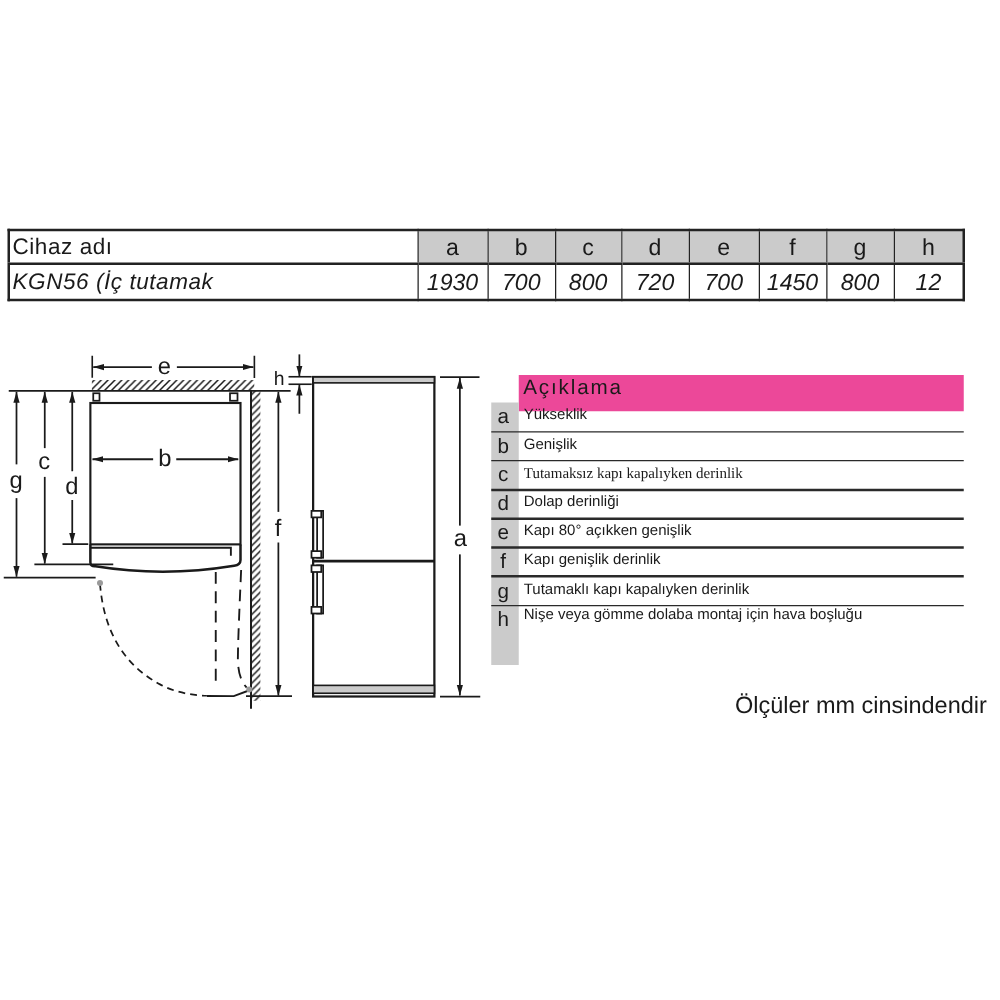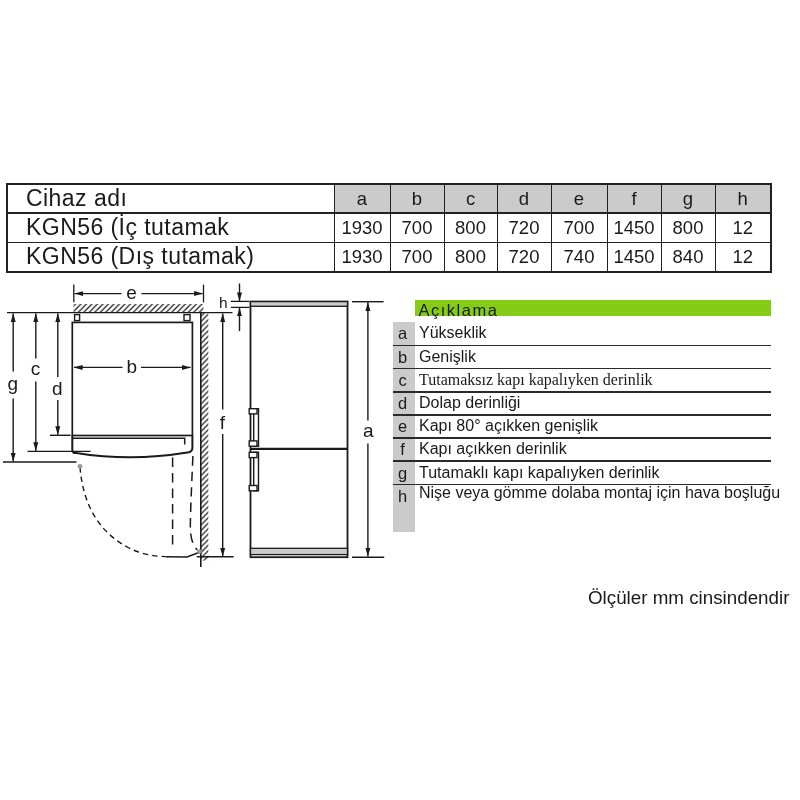--- a/index.html
+++ b/index.html
@@ -1,27 +1,27 @@
 <!DOCTYPE html>
 <html><head>
 <meta charset="utf-8">
 <style>
   html,body{margin:0;padding:0;width:800px;height:800px;background:#fff;
     font-family:"Liberation Sans",sans-serif;color:#1a1a1a;}
   .abs{position:absolute;}
   table.spec{position:absolute;left:6px;top:183px;border-collapse:collapse;table-layout:fixed;}
   table.spec td{border:1px solid #222;padding:0;overflow:hidden;}
-  table.spec td.name{font-size:23px;padding-left:18px;letter-spacing:0.45px;text-align:left;}
+  table.spec td.name{font-size:18px;padding-left:2px;letter-spacing:0.45px;text-align:left;}
   table.spec tr.hdr td{border-bottom:2px solid #222;}
   table.spec td.gray{background:#cbcbcb;}
   
   td.num{font-size:18.5px;text-align:center;}
   .lline{position:absolute;background:#2a2a2a;height:1.5px;}
   .ltr{position:absolute;width:22px;text-align:center;font-size:16.5px;}
-  .dsc{position:absolute;font-size:16px;white-space:nowrap;}
+  .dsc{position:absolute;font-size:12px;white-space:nowrap;}
 </style>
 </head>
 <body>
 
 <table class="spec" style="border:2px solid #222;">
   <colgroup>
     <col style="width:327px">
     <col style="width:56px">
       <col style="width:54px">
       <col style="width:53px">
@@ -38,43 +38,32 @@
     <td class="num gray">a</td>
         <td class="num gray">b</td>
         <td class="num gray">c</td>
         <td class="num gray">d</td>
     <td class="num gray">e</td>
         <td class="num gray">f</td>
         <td class="num gray">g</td>
         <td class="num gray">h</td>
   </tr>
 
-  <tr style="height:29px;">
+  <tr style="height:29px;font-style:italic;">
     <td class="name">KGN56 (İç tutamak</td>
     <td class="num">1930</td>
         <td class="num">700</td>
         <td class="num">800</td>
         <td class="num">720</td>
     <td class="num">700</td>
         <td class="num">1450</td>
         <td class="num">800</td>
         <td class="num">12</td>
   </tr>
 
-  <tr style="height:30px;">
-    <td class="name">KGN56 (Dış tutamak)</td>
-    <td class="num">1930</td>
-        <td class="num">700</td>
-        <td class="num">800</td>
-        <td class="num">720</td>
-    <td class="num">740</td>
-        <td class="num">1450</td>
-        <td class="num">840</td>
-        <td class="num">12</td>
-  </tr>
 </tbody>
   </table>
 
 <svg class="abs" style="left:0;top:0;" width="800" height="800" viewBox="0 0 800 800">
   <defs>
     <marker id="ae" markerWidth="9" markerHeight="6" refX="8.6" refY="3" orient="auto" markerUnits="userSpaceOnUse">
       <path d="M0,0.5 L8.8,3 L0,5.5 Z" fill="#1a1a1a"></path>
     </marker>
     <marker id="as" markerWidth="9" markerHeight="6" refX="8.6" refY="3" orient="auto-start-reverse" markerUnits="userSpaceOnUse">
       <path d="M0,0.5 L8.8,3 L0,5.5 Z" fill="#1a1a1a"></path>
@@ -188,21 +177,21 @@
     <text x="57.4" y="395">d</text>
 
     <text x="222.5" y="429">f</text>
 
     <text x="223.4" y="307.8" font-size="15.5px">h</text>
 
     <text x="368.3" y="437">a</text>
   </g>
 </svg>
 
-<div class="abs" style="left:414.5px;top:300px;width:356.5px;height:16px;background:#84cc16;font-size:16.5px;line-height:21.5px;padding-left:4px;box-sizing:border-box;letter-spacing:1.5px;">Açıklama</div>
+<div class="abs" style="left:414.5px;top:300px;width:356.5px;height:29px;background:#ec4899;font-size:16.5px;line-height:21.5px;padding-left:4px;box-sizing:border-box;letter-spacing:1.5px;">Açıklama</div>
 
 <div class="abs" style="left:392.5px;top:321.5px;width:22px;height:210.5px;background:#cbcbcb;"></div>
 
 <div class="lline" style="left:392.5px;top:344.8px;width:378.5px;"></div>
 
 <div class="lline" style="left:392.5px;top:367.9px;width:378.5px;"></div>
 
 <div class="lline" style="left:392.5px;top:391px;width:378.5px;"></div>
 
 <div class="lline" style="left:392.5px;top:414.2px;width:378.5px;"></div>
@@ -232,19 +221,19 @@
 <div class="dsc" style="left:419px;top:324.2px;">Yükseklik</div>
 
 <div class="dsc" style="left:419px;top:347.9px;">Genişlik</div>
 
 <div class="dsc" style="left:419px;top:371px;font-family:Liberation Serif, serif;">Tutamaksız kapı kapalıyken derinlik</div>
 
 <div class="dsc" style="left:419px;top:394.1px;">Dolap derinliği</div>
 
 <div class="dsc" style="left:419px;top:417.2px;">Kapı 80° açıkken genişlik</div>
 
-<div class="dsc" style="left:419px;top:440.4px;">Kapı açıkken derinlik</div>
+<div class="dsc" style="left:419px;top:440.4px;">Kapı genişlik derinlik</div>
 
 <div class="dsc" style="left:419px;top:463.5px;">Tutamaklı kapı kapalıyken derinlik</div>
 
 <div class="dsc" style="left:419px;top:484px;">Nişe veya gömme dolaba montaj için hava boşluğu</div>
 
-<div class="abs" style="left:588px;top:552.5px;font-size:18.8px;white-space:nowrap;margin-top:34px;">Ölçüler mm cinsindendir</div>
+<div class="abs" style="left:588px;top:552.5px;font-size:18.8px;white-space:nowrap;">Ölçüler mm cinsindendir</div>
 
 </body></html>

